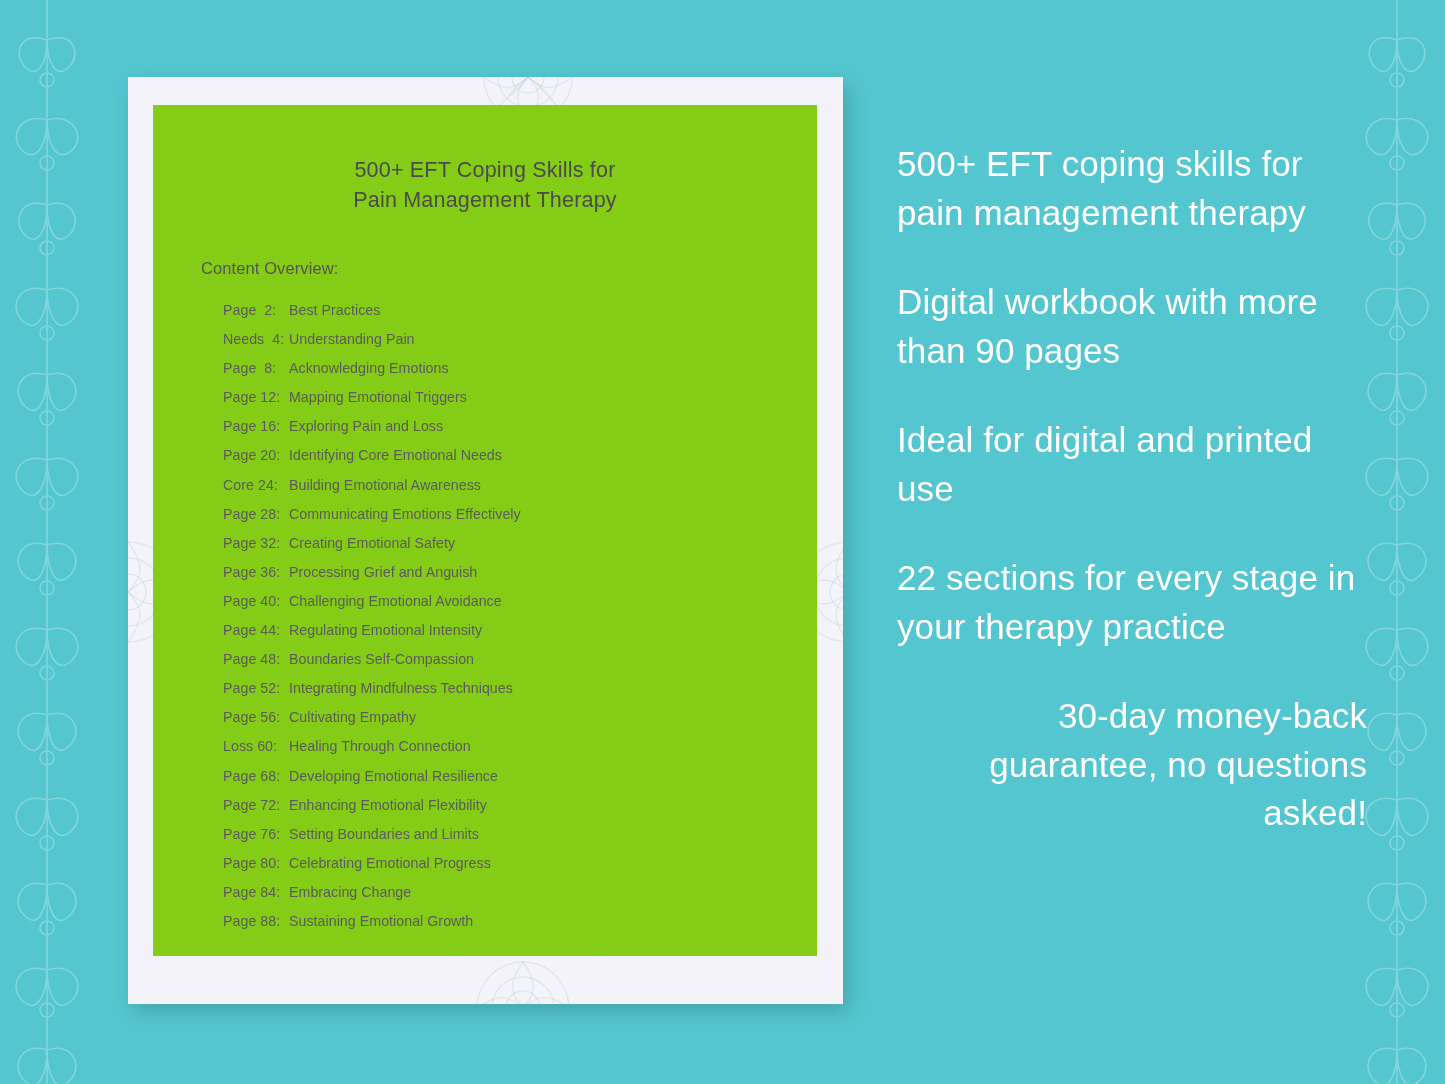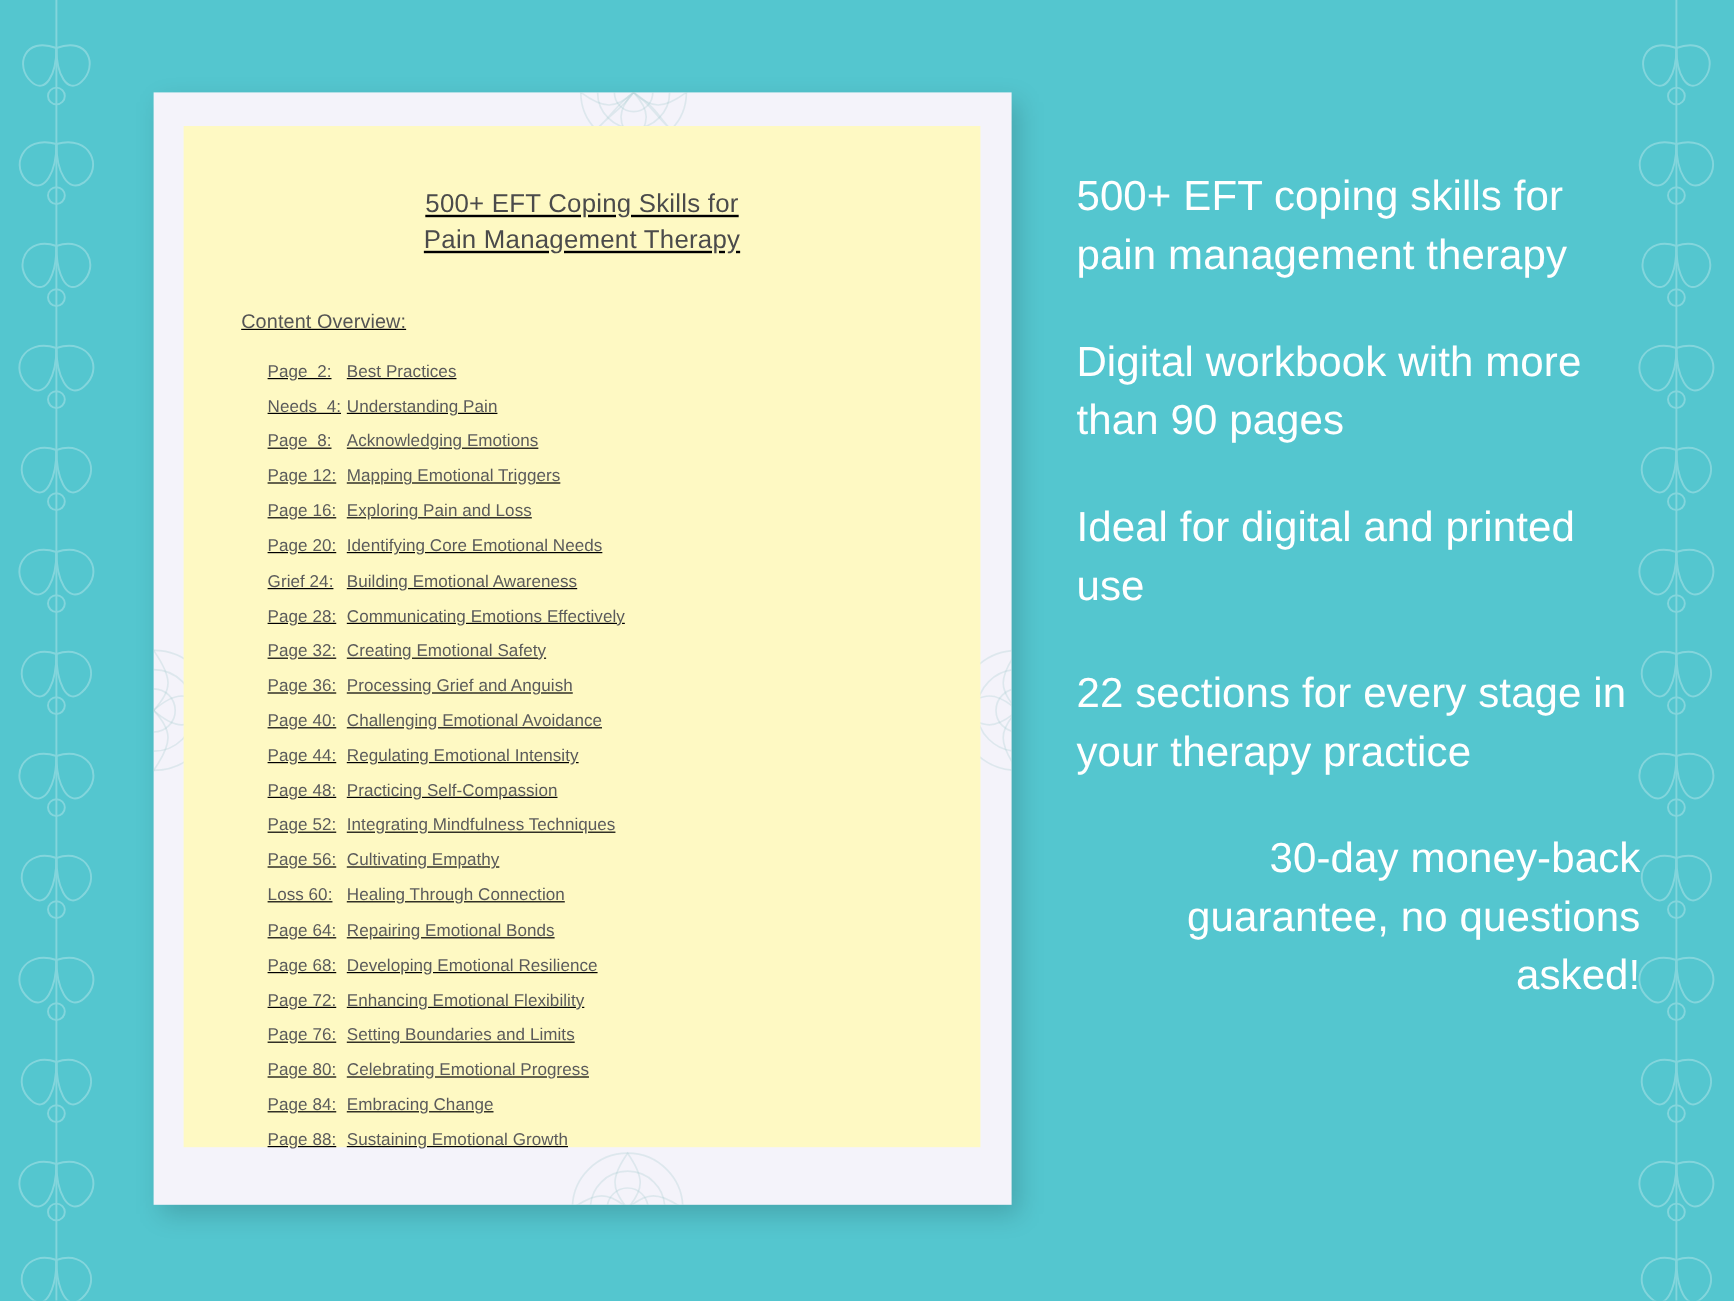--- a/index.html
+++ b/index.html
@@ -56,23 +56,22 @@
   .mandala.m2 { left: 275px; bottom: -62px; }
   .mandala.m3 { left: -70px; top: 400px; }
   .mandala.m4 { right: -75px; top: 400px; }
 
   .page-inner {
     position: absolute;
     left: 25px;
     top: 28px;
     right: 26px;
     bottom: 48px;
-    background: #fef9c3;
+    background: #84cc16;
     padding: 44px 46px 20px 46px;
-    text-decoration: underline;
   }
 
   .doc-title {
     text-align: center;
     color: #4b4b4b;
     font-size: 21.5px;
     line-height: 30px;
     letter-spacing: .2px;
     font-weight: 400;
     margin: 6px 0 0 0;
@@ -327,21 +326,21 @@
         </li>
         <li class="toc-row">
           <span class="toc-page">Page 16:</span>
           <span class="toc-title">Exploring Pain and Loss</span>
         </li>
         <li class="toc-row">
           <span class="toc-page">Page 20:</span>
           <span class="toc-title">Identifying Core Emotional Needs</span>
         </li>
         <li class="toc-row">
-          <span class="toc-page">Grief 24:</span>
+          <span class="toc-page">Core 24:</span>
           <span class="toc-title">Building Emotional Awareness</span>
         </li>
         <li class="toc-row">
           <span class="toc-page">Page 28:</span>
           <span class="toc-title">Communicating Emotions Effectively</span>
         </li>
         <li class="toc-row">
           <span class="toc-page">Page 32:</span>
           <span class="toc-title">Creating Emotional Safety</span>
         </li>
@@ -352,37 +351,33 @@
         <li class="toc-row">
           <span class="toc-page">Page 40:</span>
           <span class="toc-title">Challenging Emotional Avoidance</span>
         </li>
         <li class="toc-row">
           <span class="toc-page">Page 44:</span>
           <span class="toc-title">Regulating Emotional Intensity</span>
         </li>
         <li class="toc-row">
           <span class="toc-page">Page 48:</span>
-          <span class="toc-title">Practicing Self-Compassion</span>
+          <span class="toc-title">Boundaries Self-Compassion</span>
         </li>
         <li class="toc-row">
           <span class="toc-page">Page 52:</span>
           <span class="toc-title">Integrating Mindfulness Techniques</span>
         </li>
         <li class="toc-row">
           <span class="toc-page">Page 56:</span>
           <span class="toc-title">Cultivating Empathy</span>
         </li>
         <li class="toc-row">
           <span class="toc-page">Loss 60:</span>
           <span class="toc-title">Healing Through Connection</span>
-        </li>
-        <li class="toc-row">
-          <span class="toc-page">Page 64:</span>
-          <span class="toc-title">Repairing Emotional Bonds</span>
         </li>
         <li class="toc-row">
           <span class="toc-page">Page 68:</span>
           <span class="toc-title">Developing Emotional Resilience</span>
         </li>
         <li class="toc-row">
           <span class="toc-page">Page 72:</span>
           <span class="toc-title">Enhancing Emotional Flexibility</span>
         </li>
         <li class="toc-row">

